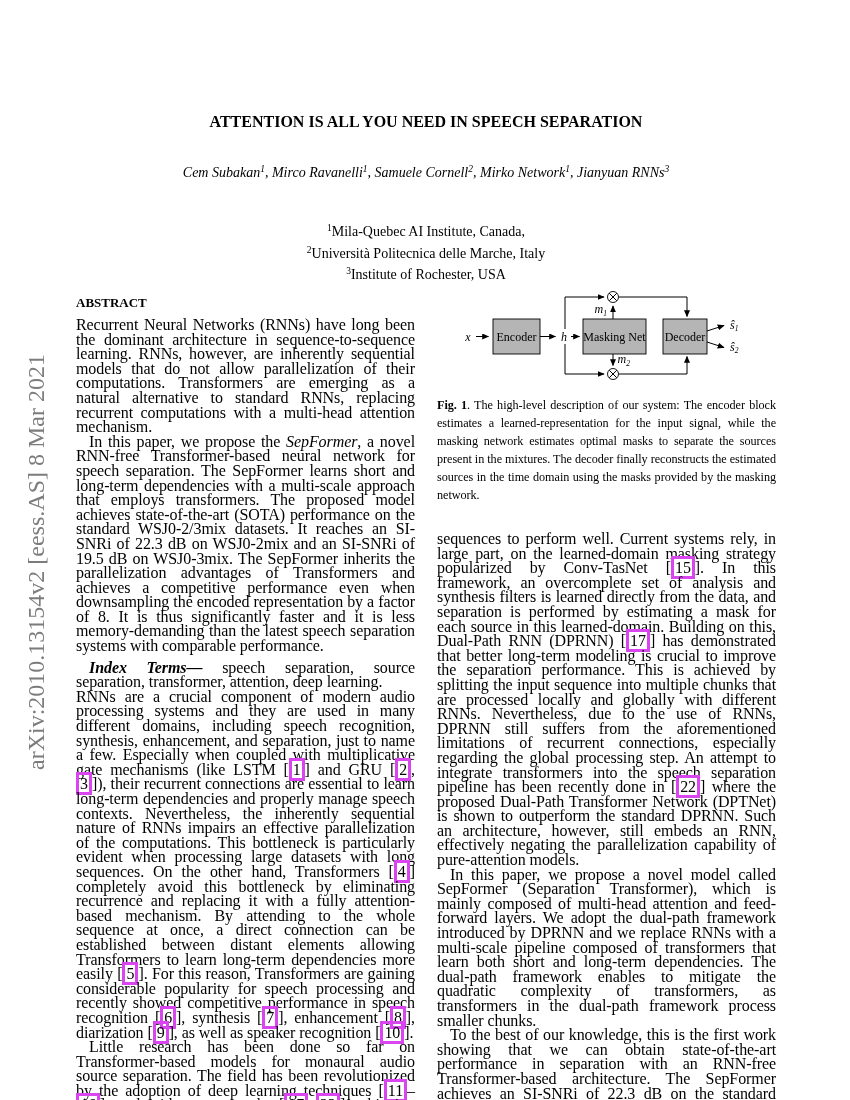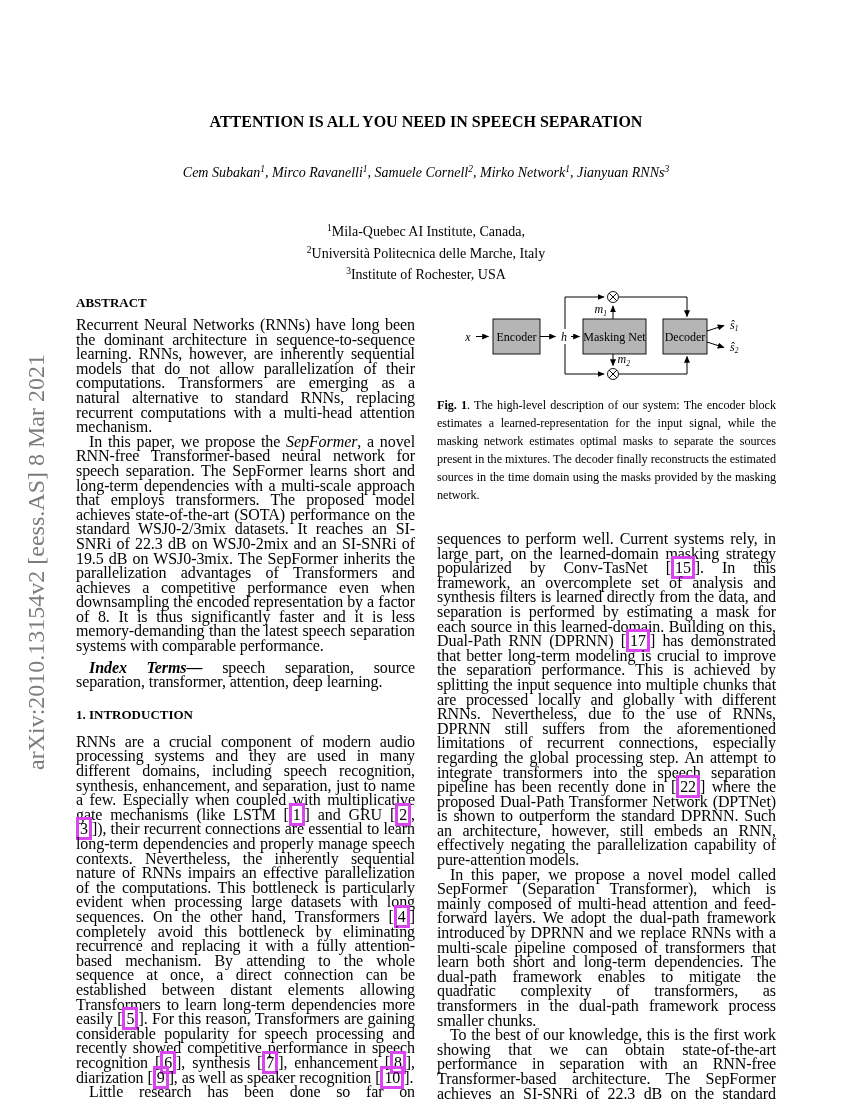--- a/index.html
+++ b/index.html
@@ -68,21 +68,20 @@
   <div><span class="sup">1</span><span>Mila-Quebec AI Institute, Canada,</span></div>
   <div><span class="sup">2</span><span>Università Politecnica delle Marche, Italy</span></div>
   <div><span class="sup">3</span><span>Institute of Rochester, USA</span></div>
 </div>
 
 <div class="col col-left">
   <div class="sec-heading">ABSTRACT</div>
   <p class="par"><span>Recurrent Neural Networks (RNNs) have long been the dominant architecture in sequence-to-sequence learning. RNNs, however, are inherently sequential models that do not allow parallelization of their computations. Transformers are emerging as a natural alternative to standard RNNs, replacing recurrent computations with a multi-head attention mechanism.</span></p>
   <p class="par indent"><span>In this paper, we propose the </span><span class="italic">SepFormer</span><span>, a novel RNN-free Transformer-based neural network for speech separation. The SepFormer learns short and long-term dependencies with a multi-scale approach that employs transformers. The proposed model achieves state-of-the-art (SOTA) performance on the standard WSJ0-2/3mix datasets. It reaches an SI-SNRi of 22.3 dB on WSJ0-2mix and an SI-SNRi of 19.5 dB on WSJ0-3mix. The SepFormer inherits the parallelization advantages of Transformers and achieves a competitive performance even when downsampling the encoded representation by a factor of 8. It is thus significantly faster and it is less memory-demanding than the latest speech separation systems with comparable performance.</span></p>
   <p class="par indent index-terms"><span class="bolditalic">Index Terms—</span><span> speech separation, source separation, transformer, attention, deep learning.</span></p>
-  <div class="sec-heading intro-heading">1. INTRODUCTION</div>
   <p class="par"><span>RNNs are a crucial component of modern audio processing systems and they are used in many different domains, including speech recognition, synthesis, enhancement, and separation, just to name a few. Especially when coupled with multiplicative gate mechanisms (like LSTM [</span><span class="citebox">1</span><span>] and GRU [</span><span class="citebox">2</span><span>, </span><span class="citebox">3</span><span>]), their recurrent connections are essential to learn long-term dependencies and properly manage speech contexts. Nevertheless, the inherently sequential nature of RNNs impairs an effective parallelization of the computations. This bottleneck is particularly evident when processing large datasets with long sequences. On the other hand, Transformers [</span><span class="citebox">4</span><span>] completely avoid this bottleneck by eliminating recurrence and replacing it with a fully attention-based mechanism. By attending to the whole sequence at once, a direct connection can be established between distant elements allowing Transformers to learn long-term dependencies more easily [</span><span class="citebox">5</span><span>]. For this reason, Transformers are gaining considerable popularity for speech processing and recently showed competitive performance in speech recognition [</span><span class="citebox">6</span><span>], synthesis [</span><span class="citebox">7</span><span>], enhancement [</span><span class="citebox">8</span><span>], diarization [</span><span class="citebox">9</span><span>], as well as speaker recognition [</span><span class="citebox">10</span><span>].</span></p>
   <p class="par indent"><span>Little research has been done so far on Transformer-based models for monaural audio source separation. The field has been revolutionized by the adoption of deep learning techniques [</span><span class="citebox">11</span><span>–</span><span class="citebox">16</span><span>], and with recent works [</span><span class="citebox">17</span><span>–</span><span class="citebox">23</span><span>] achieving impressive results by adopting an end-to-end approach. Most of the current speech separation techniques [</span><span class="citebox">14</span><span>, </span><span class="citebox">15</span><span>, </span><span class="citebox">17</span><span>–</span><span class="citebox">22</span><span>] require effective modeling of long input</span></p>
 </div>
 
 <div class="col col-right">
   <svg class="figure" width="340" height="105" viewBox="0 0 340 105">
     <defs>
       <marker id="arr" markerWidth="7" markerHeight="6" refX="6.3" refY="3" orient="auto" markerUnits="userSpaceOnUse">
         <path d="M0,0 L7,3 L0,6 Z" fill="#000"></path>
       </marker>

